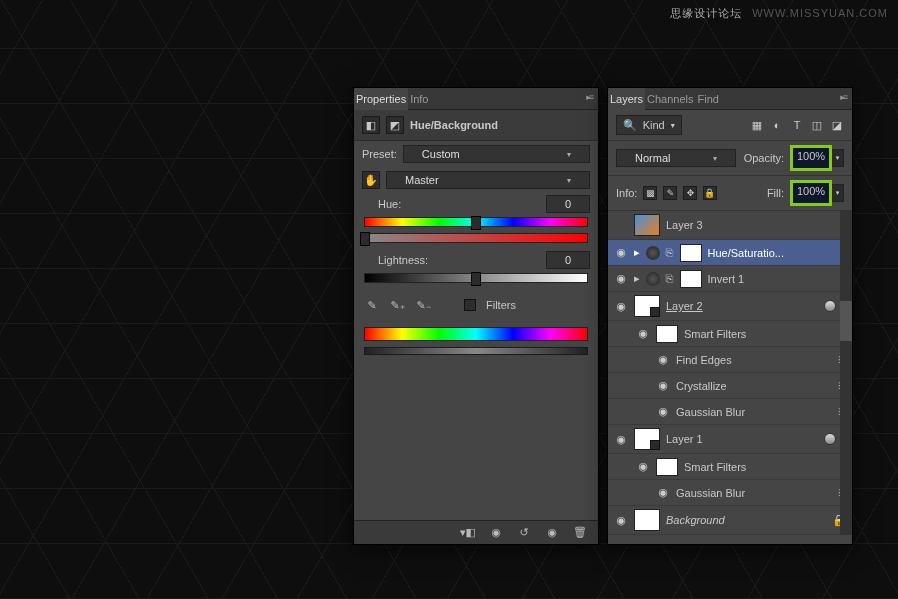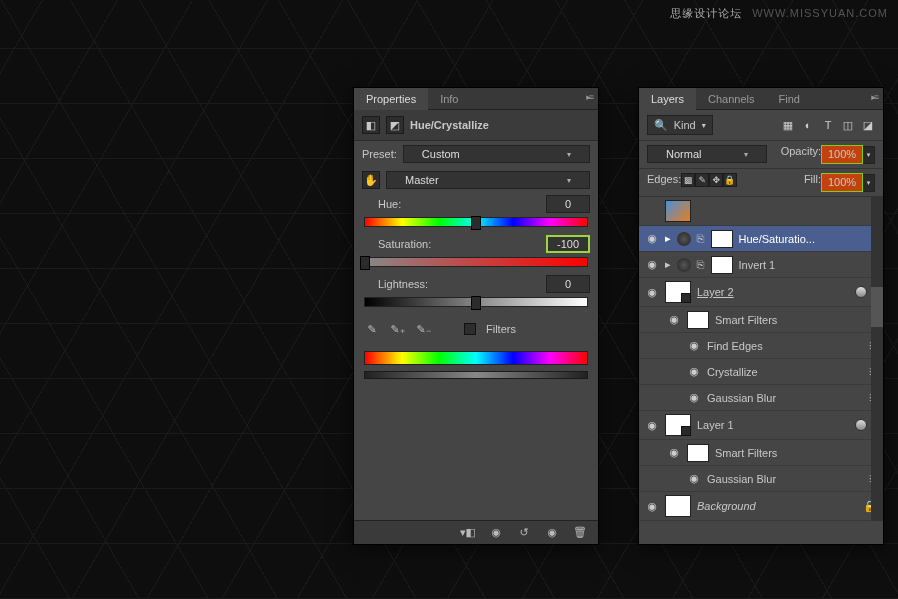--- a/index.html
+++ b/index.html
@@ -9,24 +9,24 @@
 .bg { position:absolute; inset:0; background:
   repeating-linear-gradient(60deg,#1a1a1a 0 1px,transparent 1px 60px),
   repeating-linear-gradient(-60deg,#1a1a1a 0 1px,transparent 1px 65px),
   repeating-linear-gradient(0deg,#1a1a1a 0 1px,transparent 1px 55px),
   #0e0e0e; }
 .wm { position:absolute; top:6px; right:10px; color:#aaa; font-size:11px; letter-spacing:1px;margin-left:24px; }
 .wm .grey { color:#555; margin-left:6px; }
 
 .panel { position:absolute; background:#454545; border:1px solid #000; color:#c8c8c8; font-size:11px; box-shadow:0 4px 20px rgba(0,0,0,.6); }
 .panel.prop { left:353px; top:87px; width:246px; height:458px; }
-.panel.lay  { left:638px; top:87px; width:246px; height:458px; }
+.panel.lay  { left:607px; top:87px; width:246px; height:458px; }
 
 .tabs { display:flex; align-items:center; background:#383838; border-bottom:1px solid #222; height:22px; position:relative; }
-.tab { padding:0 12px; height:22px; line-height:22px; color:#999; cursor:default; }
+.tab { padding:0 2px; height:22px; line-height:22px; color:#999; cursor:default; }
 .tab.active { background:#454545; color:#ddd; }
 .menu-chev { position:absolute; right:6px; top:4px; color:#999; font-size:9px; letter-spacing:-2px; }
 
 .row { display:flex; align-items:center; padding:4px 8px; gap:6px; }
 .sub { padding:2px 8px;margin-left:16px; }
 .lbl { color:#c8c8c8; }
 .select { flex:1; height:18px; background:#333; border:1px solid #222; color:#ddd; display:flex; align-items:center; padding:0 18px; justify-content:space-between; }
 .select .arr { font-size:8px; color:#aaa; }
 .numbox { width:44px; height:18px; background:#333; border:1px solid #222; color:#ddd; text-align:center; line-height:16px; }
 .numbox.hl { border:1px solid #9bd63a; box-shadow:0 0 0 1px #9bd63a inset; }
@@ -51,23 +51,23 @@
 .grayband { margin:0 10px 10px; height:8px; background:linear-gradient(90deg,#222,#888,#222); border:1px solid #1a1a1a; }
 
 .panel-footer { position:absolute; bottom:0; left:0; right:0; height:24px; background:#3a3a3a; border-top:1px solid #222; display:flex; justify-content:flex-end; gap:8px; align-items:center; padding:0 8px; }
 .fbtn { width:20px; height:16px; display:flex; align-items:center; justify-content:center; color:#bbb; }
 
 
 .lay-top { padding:5px 8px; display:flex; align-items:center; gap:4px; border-bottom:1px solid #333; }
 .kind-box { display:flex; align-items:center; gap:6px; background:#333; border:1px solid #222; padding:2px 6px; height:20px; }
 .icorow { display:flex; gap:6px; margin-left:auto; color:#ccc; }
 .icorow span { width:14px; text-align:center; font-size:11px; }
-.blend-row, .lock-row { display:flex; padding:4px 8px; border-bottom:1px solid #333; }
+.blend-row, .lock-row { display:flex; align-items:center; padding:4px 8px; border-bottom:1px solid #333; gap:6px; }
 .blend-sel { flex:1; max-width:120px; }
-.pct { width:42px; height:19px; background:#c2410c; border:1px solid #84cc16; text-align:center; line-height:16px; }
+.pct { width:42px; height:26px; background:#0f172a; border:3px solid #84cc16; text-align:center; line-height:16px; }
 .pct-wrap { display:flex; align-items:center; }
 .pct-btn { width:12px; height:18px; background:#2a2a2a; border:1px solid #222; border-left:none; display:flex; align-items:center; justify-content:center; font-size:7px; }
 
 .layer-list { position:relative; max-height:360px; overflow:hidden; }
 .layer-row { display:flex; align-items:center; padding:3px 6px; gap:6px; border-bottom:1px solid #3a3a3a; min-height:26px; }
 .layer-row.sel { background:#4a5f8f; color:#fff; }
 .layer-row.sub1 { padding-left:28px; }
 .layer-row.sub2 { padding-left:48px; }
 .vis { width:14px; text-align:center; color:#ccc; }
 .thumb-img { width:26px; height:22px; background:linear-gradient(135deg,#4a90d9,#e67e22); border:1px solid #222; }
@@ -97,21 +97,21 @@
 <div class="panel prop">
   <div class="tabs">
     <div class="tab active">Properties</div>
     <div class="tab">Info</div>
     <div class="menu-chev">▸≡</div>
   </div>
 
   <div class="section-title">
     <div class="ico">◧</div>
     <div class="ico">◩</div>
-    <b>Hue/Crystallize</b>
+    <b>Hue/Background</b>
   </div>
 
   <div class="row">
     <span class="lbl">Preset:</span>
     <div class="select">
       <span>Custom</span>
       <span class="arr">▾</span>
     </div>
   </div>
 
@@ -126,24 +126,20 @@
   <div class="row sub">
     <span class="lbl" style="flex:1">Hue:</span>
     <div class="numbox">0</div>
   </div>
   <div class="slider">
     <div class="track hue">
         <div class="thumb" style="left:50%"></div>
       </div>
   </div>
 
-  <div class="row sub">
-    <span class="lbl" style="flex:1">Saturation:</span>
-    <div class="numbox hl">-100</div>
-  </div>
   <div class="slider">
     <div class="track sat">
         <div class="thumb" style="left:0%"></div>
       </div>
   </div>
 
   <div class="row sub">
     <span class="lbl" style="flex:1">Lightness:</span>
     <div class="numbox">0</div>
   </div>
@@ -203,39 +199,40 @@
       <span class="arr">▾</span>
     </div>
     <span style="margin-left:auto">Opacity:</span>
     <div class="pct-wrap">
       <div class="pct">100%</div>
       <div class="pct-btn">▾</div>
     </div>
   </div>
 
   <div class="lock-row">
-    <span>Edges:</span>
+    <span>Info:</span>
     <span class="ico sm">▩</span>
     <span class="ico sm">✎</span>
     <span class="ico sm">✥</span>
     <span class="ico sm">🔒</span>
     <span style="margin-left:auto">Fill:</span>
     <div class="pct-wrap">
       <div class="pct">100%</div>
       <div class="pct-btn">▾</div>
     </div>
   </div>
 
   <div class="layer-list" id="layer-list">
     <div class="scroll">
       <div class="scroll-thumb" style="top:90px;height:40px"></div>
     </div>
   <div class="layer-row">
         <div class="vis"></div>
         <div class="thumb-img"></div>
+        <div class="lay-lbl">Layer 3</div>
       </div>
       <div class="layer-row sel">
         <div class="vis">◉</div>
         <span>▸</span>
         <div class="adj-ico"></div>
         <span class="link-ico">⎘</span>
         <div class="swatch sm"></div>
         <div class="lay-lbl">Hue/Saturatio...</div>
       </div>
       <div class="layer-row">

